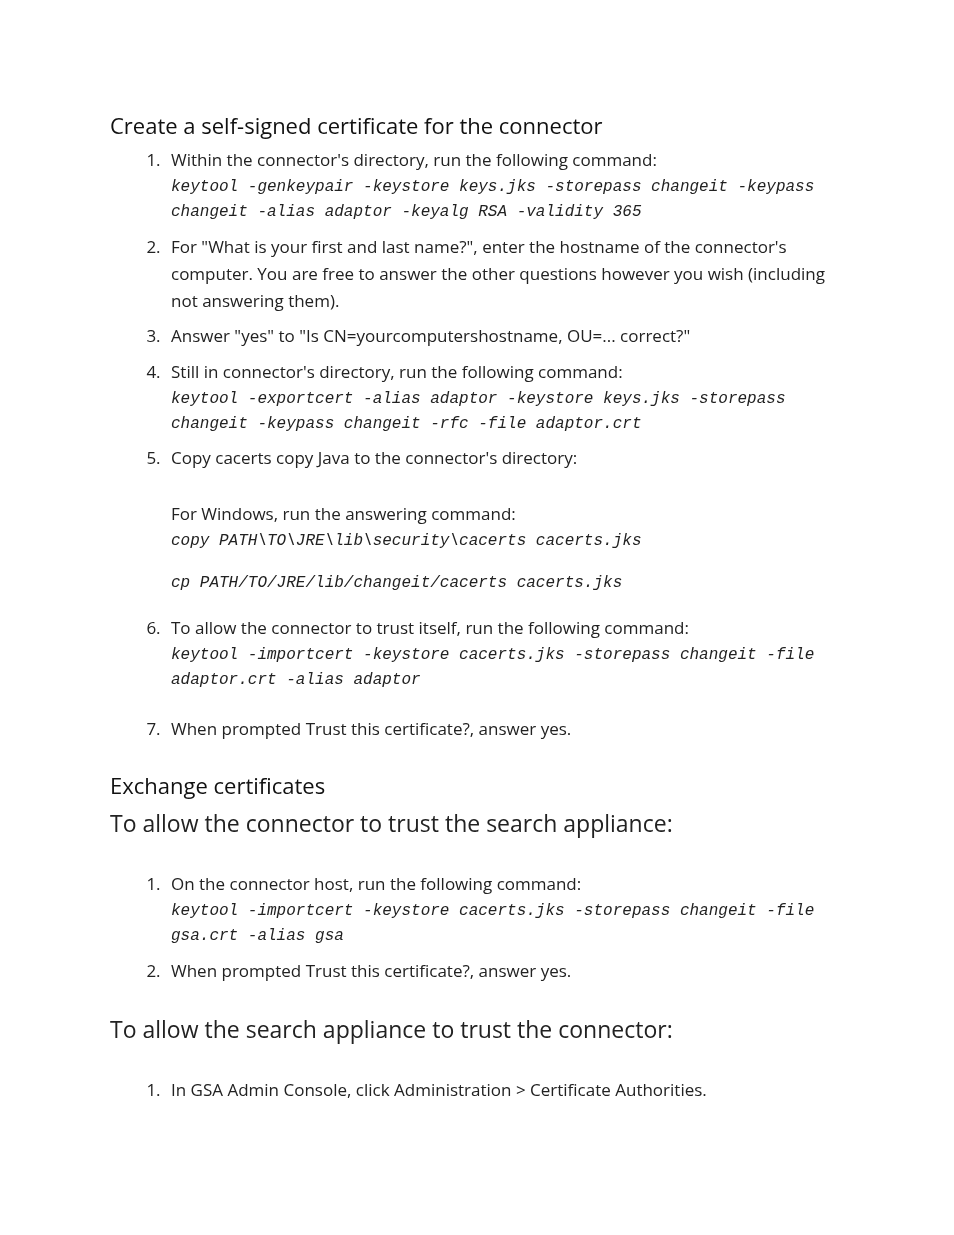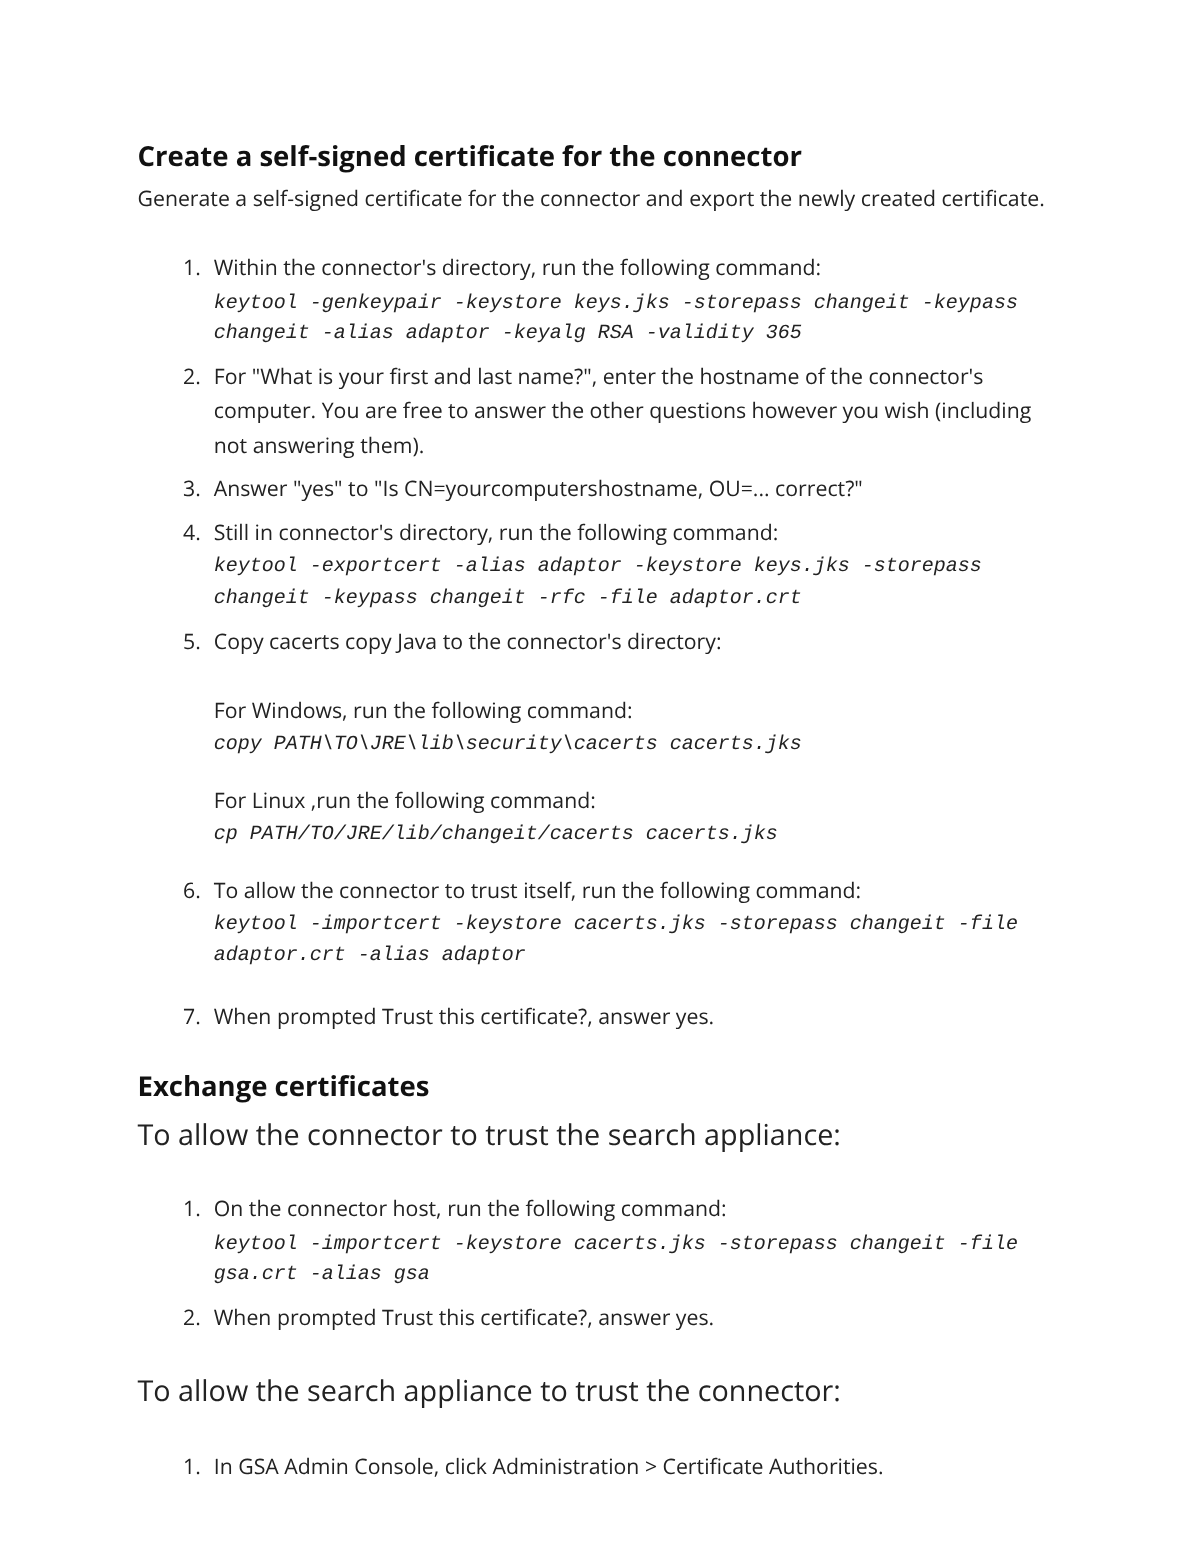--- a/index.html
+++ b/index.html
@@ -9,21 +9,21 @@
     padding: 0;
     background: #fff;
   }
   .page {
     width: 954px;
     box-sizing: border-box;
     padding: 110px 110px 100px 110px;
   }
   h2 {
     font-size: 22px;
-    font-weight: 700;
+    font-weight: 400;
     margin: 0 0 6px 0;
     color: #111;
   }
   p.lead {
     font-size: 17px;
     line-height: 1.55;
     margin: 0 0 28px 0;
   }
   p.body {
     font-size: 23px;
@@ -59,41 +59,39 @@
     margin-top: 28px;
   }
   strong { font-weight: 400; }
 </style>
 </head>
 <body>
 
 <div class="page">
 
   <h2>Create a self-signed certificate for the connector</h2>
-  <p class="lead">Generate a self-signed certificate for the connector and export the newly created certificate.</p>
 
   <ol>
     <li>
       <span>Within the connector's directory, run the following command:</span>
       <span class="mono mono-block">keytool -genkeypair -keystore keys.jks -storepass changeit -keypass changeit -alias adaptor -keyalg RSA -validity 365</span>
     </li>
     <li>For "What is your first and last name?", enter the hostname of the connector's computer. You are free to answer the other questions however you wish (including not answering them).</li>
     <li>Answer "yes" to "Is CN=yourcomputershostname, OU=... correct?"</li>
     <li>
       <span>Still in connector's directory, run the following command:</span>
       <span class="mono mono-block">keytool -exportcert -alias adaptor -keystore keys.jks -storepass changeit -keypass changeit -rfc -file adaptor.crt</span>
     </li>
     <li>
       <span>Copy cacerts copy Java to the connector's directory:</span>
       <div class="sub-first">
-        <div>For Windows, run the following command:</div>
+        <div>For Windows, run the answering command:</div>
         <span class="mono mono-block">copy PATH\TO\JRE\lib\security\cacerts cacerts.jks</span>
       </div>
       <div class="sub" style="margin-bottom:18px;">
-        <div>For Linux ,run the following command:</div>
         <span class="mono mono-block">cp PATH/TO/JRE/lib/changeit/cacerts cacerts.jks</span>
       </div>
     </li>
     <li style="margin-bottom:22px;">
       <span>To allow the connector to trust itself, run the following command:</span>
       <span class="mono mono-block">keytool -importcert -keystore cacerts.jks -storepass changeit -file adaptor.crt -alias adaptor</span>
     </li>
     <li>
       <span>When prompted </span><strong>Trust this certificate?</strong><span>, answer yes.</span>
     </li>

